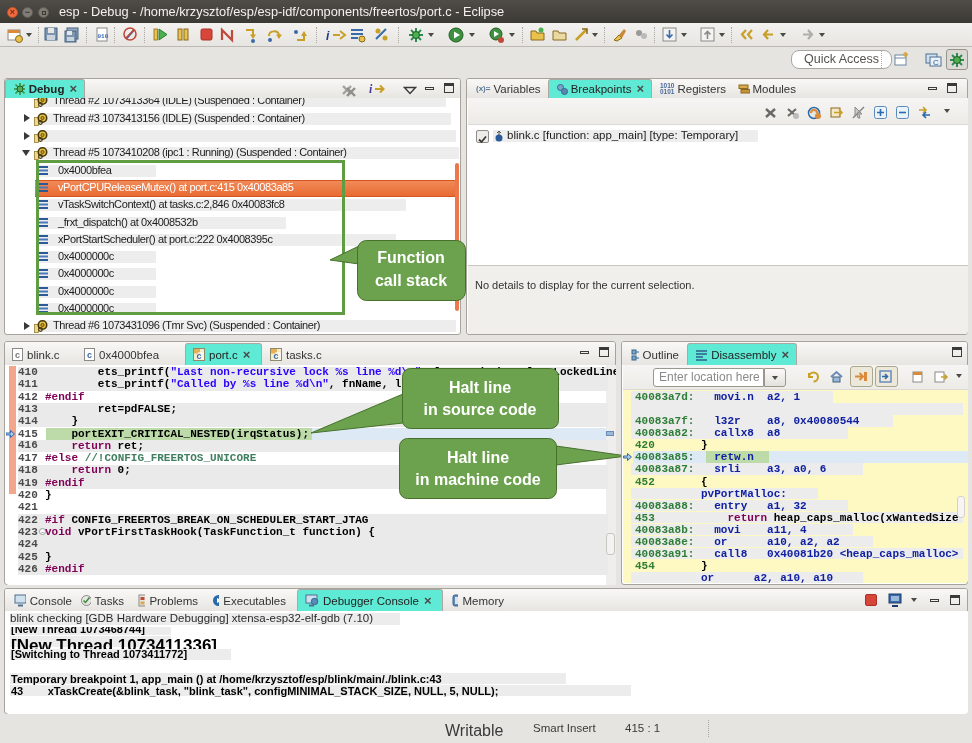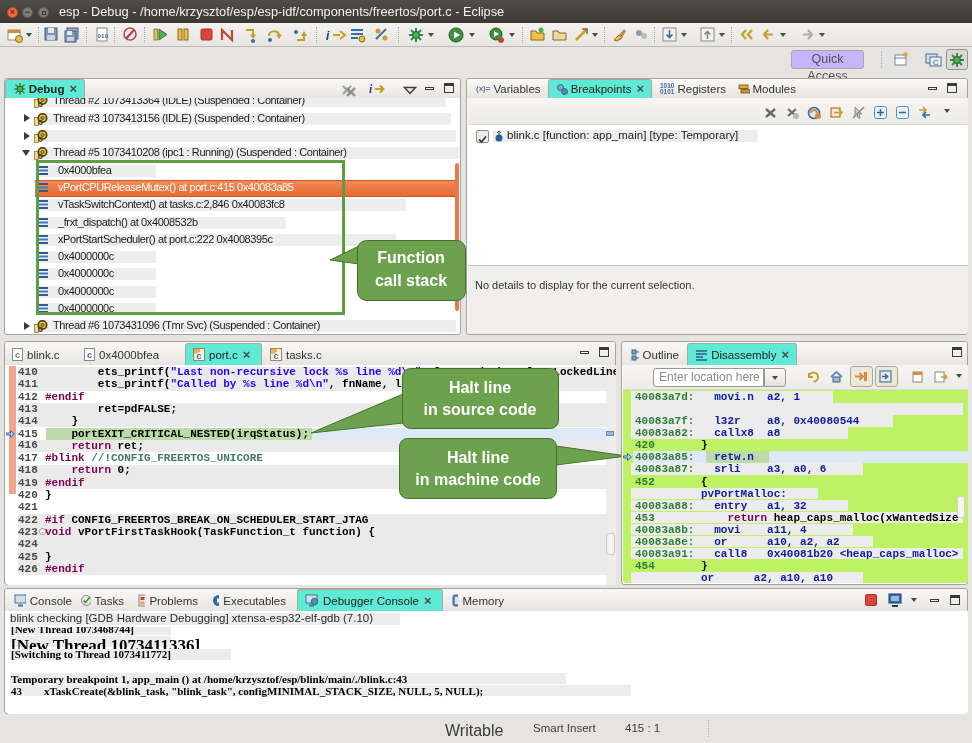--- a/index.html
+++ b/index.html
@@ -12,21 +12,21 @@
 .tclose { font-size:13px; font-weight:bold; color:#4a4a48; margin-left:5px; line-height:10px; }
 .kw { color:#7F0055; font-weight:bold; }
 .str { color:#2A00FF; }
 .cmt { color:#3F7F5F; }
 .treerow { position:absolute; font-size:11px; letter-spacing:-0.4px; color:#1c1c1c; white-space:nowrap; }
 .edline { position:absolute; font-family:"Liberation Mono", monospace; font-size:11px; font-weight:bold; white-space:pre; color:#000; line-height:12px; }
 .lnum { position:absolute; font-family:"Liberation Mono", monospace; font-size:11px; font-weight:bold; color:#4a4a4a; line-height:12px; }
 .dline { position:absolute; font-family:"Liberation Mono", monospace; font-size:11px; font-weight:bold; white-space:pre; line-height:12px; color:#000; }
 .addr { color:#2E7D36; }
 .navy { color:#1020A0; }
-.mono { font-family:Liberation Serif, serif; }
+.mono { font-family:Liberation Sans, sans-serif; }
 .sep { position:absolute; width:1px; border-left:1px dotted #ABA8A2; }
 .caret { width:0; height:0; border-left:3.5px solid transparent; border-right:3.5px solid transparent; border-top:4px solid #4a4a46; display:block; }
 </style>
 </head>
 <body>
 <div class="abs" style="left:0;top:0;width:972px;height:23px;background:linear-gradient(#504D48,#3B3934);">
   <div class="abs" style="left:7px;top:7px;width:11px;height:11px;border-radius:50%;background:#EF6C3F;border:1px solid #C04F28;color:#7a2710;font-size:9px;font-weight:bold;text-align:center;line-height:9px;">×</div>
   <div class="abs" style="left:22px;top:7px;width:11px;height:11px;border-radius:50%;background:#807D76;border:1px solid #5F5C56;color:#38362f;font-size:9px;font-weight:bold;text-align:center;line-height:8px;">−</div>
   <div class="abs" style="left:38px;top:7px;width:11px;height:11px;border-radius:50%;background:#807D76;border:1px solid #5F5C56;">
       <div class="abs" style="left:2.5px;top:2.5px;width:4px;height:4px;border:1px solid #38362f;"></div>
@@ -191,21 +191,21 @@
   </svg>
 <div class="abs" style="left:780px;top:33px;">
     <span class="caret"></span>
   </div>
 <svg class="abs" style="left:800px;top:27px;" width="16" height="16">
     <path d="M3 7.5 L12 7.5 M8 3 L12 7.5 L8 12" fill="none" stroke="#b0aeaa" stroke-width="2.2"></path>
   </svg>
 <div class="abs" style="left:819px;top:33px;">
     <span class="caret"></span>
   </div>
-<div class="abs" style="left:791px;top:50px;width:73px;height:19px;border:1px solid #A9A7A2;border-radius:3px;background:#c4b5fd;font-size:12.5px;color:#55534f;text-align:center;line-height:17px;">Quick Access</div>
+<div class="abs" style="left:791px;top:50px;width:101px;height:19px;border:1px solid #A9A7A2;border-radius:8px;background:#ffffff;font-size:12.5px;color:#55534f;text-align:center;line-height:17px;">Quick Access</div>
 <div class="sep" style="left:881px;top:51px;height:17px;"></div>
 <svg class="abs" style="left:894px;top:52px;" width="16" height="16">
     <rect x="1" y="3" width="11" height="10" fill="#fff" stroke="#6B86A5"></rect>
     <line x1="1" y1="6" x2="12" y2="6" stroke="#6B86A5"></line>
     <path d="M9 2.5 L14 2.5 M11.5 0 L11.5 5" stroke="#D9A62E" stroke-width="2"></path>
   </svg>
 <svg class="abs" style="left:925px;top:52px;" width="18" height="16">
     <rect x="1" y="2" width="11" height="9" fill="#CFE0EE" stroke="#4E6E92"></rect>
     <rect x="5" y="5" width="11" height="9" fill="#E8F0F8" stroke="#4E6E92"></rect>
     <text x="8" y="13" font-size="8" fill="#2a5a8a" font-family="Liberation Sans">C</text>
@@ -527,21 +527,21 @@
       <div class="lnum" style="left:12px;top:185.5px;">425</div>
       <div class="lnum" style="left:12px;top:197.8px;">426</div>
       <div class="abs" style="left:33px;top:162.9px;width:7px;height:7px;border:1px solid #9a9a98;border-radius:50%;background:#fff;color:#6a6a68;font-size:8px;line-height:5px;text-align:center;">-</div>
       <div class="edline" style="left:39px;top:1.0px;">        ets_printf(<span class="str">"Last non-recursive lock %s line %d\n"</span>, lastLockedFn, lastLockedLine);</div>
       <div class="edline" style="left:39px;top:13.3px;">        ets_printf(<span class="str">"Called by %s line %d\n"</span>, fnName, line);</div>
       <div class="edline" style="left:39px;top:25.6px;"><span class="kw">#endif</span></div>
       <div class="edline" style="left:39px;top:37.9px;">        ret=pdFALSE;</div>
       <div class="edline" style="left:39px;top:50.2px;">    }</div>
       <div class="edline" style="left:39px;top:62.5px;">    portEXIT_CRITICAL_NESTED(irqStatus);</div>
       <div class="edline" style="left:39px;top:74.8px;">    <span class="kw">return</span> ret;</div>
-      <div class="edline" style="left:39px;top:87.1px;"><span class="kw">#blink</span> <span class="cmt">//!CONFIG_FREERTOS_UNICORE</span></div>
+      <div class="edline" style="left:39px;top:87.1px;"><span class="kw">#else</span> <span class="cmt">//!CONFIG_FREERTOS_UNICORE</span></div>
       <div class="edline" style="left:39px;top:99.4px;">    <span class="kw">return</span> 0;</div>
       <div class="edline" style="left:39px;top:111.7px;"><span class="kw">#endif</span></div>
       <div class="edline" style="left:39px;top:124.0px;">}</div>
       <div class="edline" style="left:39px;top:136.3px;"></div>
       <div class="edline" style="left:39px;top:148.6px;"><span class="kw">#if</span> CONFIG_FREERTOS_BREAK_ON_SCHEDULER_START_JTAG</div>
       <div class="edline" style="left:39px;top:160.9px;"><span class="kw">void</span> vPortFirstTaskHook(TaskFunction_t function) {</div>
       <div class="edline" style="left:39px;top:185.5px;">}</div>
       <div class="edline" style="left:39px;top:197.8px;"><span class="kw">#endif</span></div>
       <div class="abs" style="left:600px;top:168px;width:9px;height:22px;border:1px solid #C8C5C0;border-radius:3px;background:#F4F3F1;"></div>
       <div class="abs" style="left:600px;top:66px;width:8px;height:5px;background:#9AB8D8;border:1px solid #6a8aba;"></div>
@@ -608,21 +608,21 @@
         <rect x="2" y="3" width="9" height="3" fill="#D98A3A"></rect>
       </svg>
     <svg class="abs" style="left:310px;top:4px;" width="15" height="15">
         <rect x="2" y="3" width="9" height="10" fill="#fff" stroke="#8a8a88"></rect>
         <path d="M8 8 L14 8 M11.5 5.5 L14 8 L11.5 10.5" fill="none" stroke="#C8A028" stroke-width="1.5"></path>
       </svg>
     <div class="abs" style="left:333px;top:9px;">
         <span class="caret"></span>
       </div>
   </div>
-  <div class="abs" id="disbody" style="left:1px;top:48px;width:345px;height:193px;background:#bef264;overflow:hidden;border-radius:0 0 3px 3px;">
+  <div class="abs" id="disbody" style="left:1px;top:48px;width:345px;height:193px;background:#fef9c3;overflow:hidden;border-radius:0 0 3px 3px;">
 <div class="abs" style="left:8px;top:1.0px;width:202px;height:11.5px;background:#ECECEC;"></div>
       <div class="dline" style="left:12px;top:1.0px;"><span class="addr">40083a7d:</span>   <span class="navy">movi.n  a2, 1</span></div>
       <div class="abs" style="left:8px;top:13.1px;width:332px;height:11.5px;background:#ECECEC;"></div>
       <div class="abs" style="left:8px;top:25.1px;width:262px;height:11.5px;background:#ECECEC;"></div>
       <div class="dline" style="left:12px;top:25.1px;"><span class="addr">40083a7f:</span>   <span class="navy">l32r    a8, 0x40080544</span></div>
       <div class="abs" style="left:8px;top:37.2px;width:217px;height:11.5px;background:#ECECEC;"></div>
       <div class="dline" style="left:12px;top:37.2px;"><span class="addr">40083a82:</span>   <span class="navy">callx8  a8</span></div>
       <div class="dline" style="left:12px;top:49.3px;"><span class="addr">420</span>       }</div>
       <div class="abs" style="left:10px;top:61.4px;width:335px;height:12px;background:#DDEAF6;"></div>
       <div class="abs" style="left:83px;top:61.4px;width:63px;height:12px;background:#BCDBA8;"></div>

